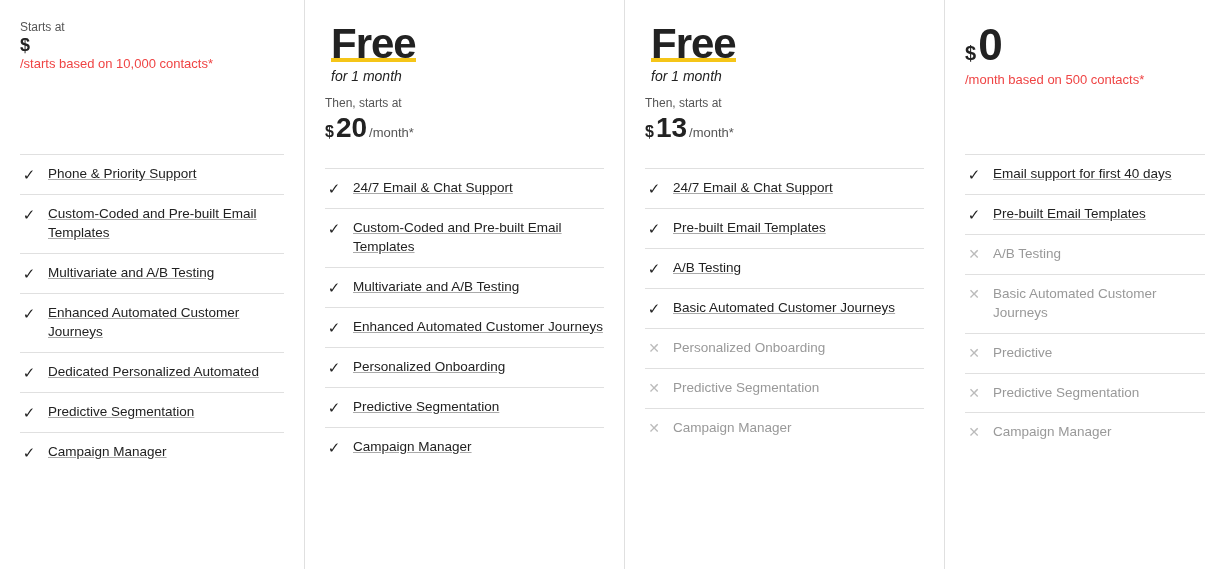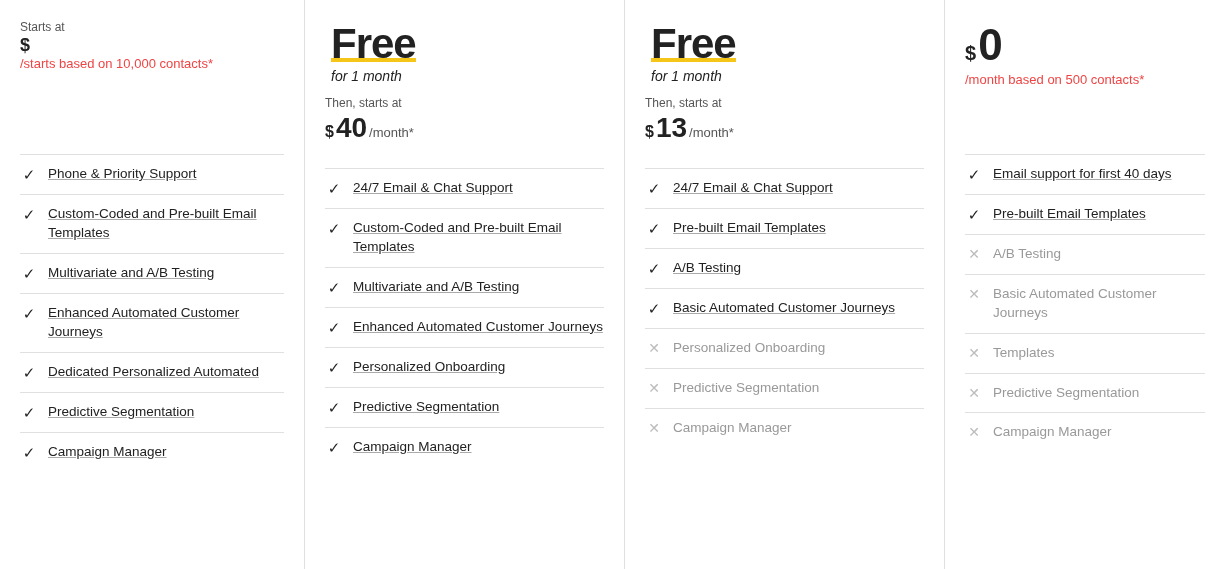--- a/index.html
+++ b/index.html
@@ -196,21 +196,21 @@
       <div class="free-row">
         <span style="position:relative; display:inline-block;">
           <span class="price-free">Free</span>
           <span style="display:block; height:4px; background:#f5c518; position:absolute; bottom:6px; left:0; right:0;"></span>
         </span>
         <span class="for-1-month">for 1 month</span>
       </div>
       <div class="price-then">Then, starts at</div>
       <div class="price-then-amount">
         <span class="price-then-dollar">$</span>
-        <span class="price-then-num">40</span>
+        <span class="price-then-num">20</span>
         <span class="price-then-period">/month*</span>
       </div>
     </div>
     <ul class="feature-list">
       <li class="feature-item">
         <span class="feature-icon check-icon">✓</span>
         <span class="feature-text">24/7 Email &amp; Chat Support</span>
       </li>
       <li class="feature-item">
         <span class="feature-icon check-icon">✓</span>
@@ -307,21 +307,21 @@
       <li class="feature-item">
         <span class="feature-icon x-icon">✕</span>
         <span class="feature-text no-link">A/B Testing</span>
       </li>
       <li class="feature-item">
         <span class="feature-icon x-icon">✕</span>
         <span class="feature-text no-link">Basic Automated Customer Journeys</span>
       </li>
       <li class="feature-item">
         <span class="feature-icon x-icon">✕</span>
-        <span class="feature-text no-link">Templates</span>
+        <span class="feature-text no-link">Predictive</span>
       </li>
       <li class="feature-item">
         <span class="feature-icon x-icon">✕</span>
         <span class="feature-text no-link">Predictive Segmentation</span>
       </li>
       <li class="feature-item">
         <span class="feature-icon x-icon">✕</span>
         <span class="feature-text no-link">Campaign Manager</span>
       </li>
     </ul>

